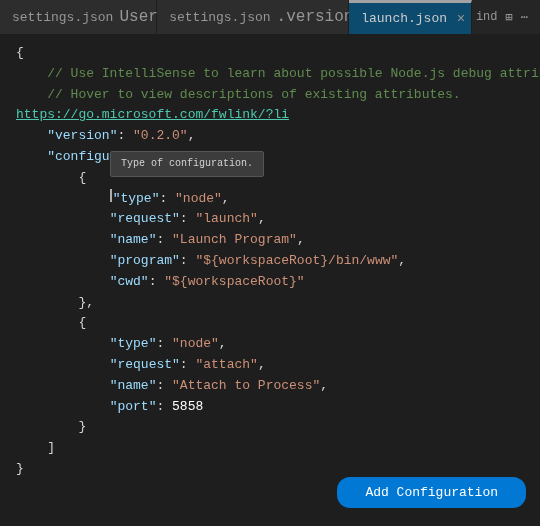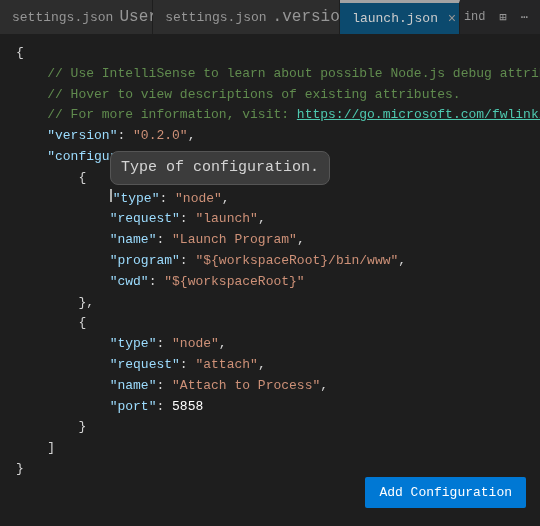--- a/index.html
+++ b/index.html
@@ -69,21 +69,20 @@
       color: #969696;
       font-size: 16px;
     }
 
     
     .tab-bar-right {
       display: flex;
       align-items: center;
       margin-left: auto;
       padding-right: 8px;
-      gap: 6px;
     }
 
     .tab-bar-icon {
       color: #969696;
       font-size: 12px;
       cursor: pointer;
       padding: 2px 4px;
     }
 
     
@@ -117,40 +116,40 @@
     .c-link { color: #4ec9b0; text-decoration: underline; }
 
     
     .tooltip {
       position: absolute;
       top: 116px;
       left: 110px;
       background: #3c3c3c;
       border: 1px solid #555;
       padding: 4px 10px;
-      font-size: 15px;
+      font-size: 10px;
       color: #d4d4d4;
       z-index: 10;
       white-space: nowrap;
-      border-radius: 8px;
+      border-radius: 2px;
     }
 
     
     .add-config-btn {
       position: absolute;
       bottom: 18px;
       right: 14px;
       background: #0078d4;
       color: #ffffff;
       border: none;
-      padding: 8px 14px;
+      padding: 8px 28px;
       font-size: 13px;
       font-family: inherit;
       cursor: pointer;
-      border-radius: 2px;
+      border-radius: 13px;
       font-weight: 400;
     }
   </style>
 </head>
 <body>
 
 <div class="tab-bar">
   <div class="tab">
     <span class="tab-label">settings.json</span>
     <span class="tab-suffix">User</span>
@@ -179,21 +178,21 @@
 
     <div class="line">
       <span class="c-gray">&nbsp;&nbsp;&nbsp;&nbsp;// Use IntelliSense to learn about possible Node.js debug attribute</span>
     </div>
 
     <div class="line">
       <span class="c-gray">&nbsp;&nbsp;&nbsp;&nbsp;// Hover to view descriptions of existing attributes.</span>
     </div>
 
     <div class="line">
-      <span class="c-gray">&nbsp;&nbsp;&nbsp;&nbsp;// For more information, visit: </span><span class="c-link">https://go.microsoft.com/fwlink/?li</span>
+      <span class="c-link">https://go.microsoft.com/fwlink/?li</span>
     </div>
 
     <div class="line">
       <span class="c-punct">&nbsp;&nbsp;&nbsp;&nbsp;</span><span class="c-key">"version"</span><span class="c-punct">: </span><span class="c-value-str">"0.2.0"</span><span class="c-punct">,</span>
     </div>
 
     <div class="line">
       <span class="c-punct">&nbsp;&nbsp;&nbsp;&nbsp;</span><span class="c-key">"configurations"</span><span class="c-punct">: [</span>
     </div>
 

